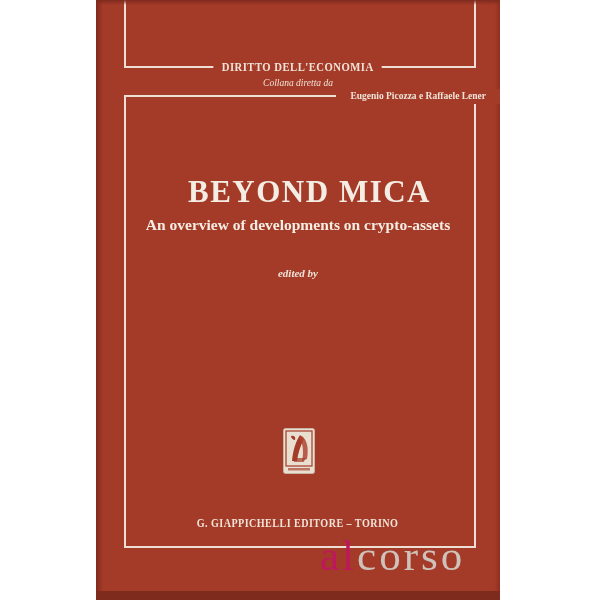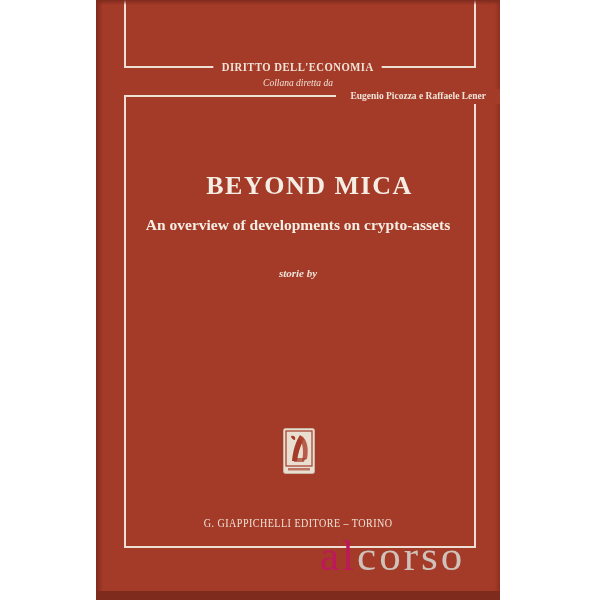--- a/index.html
+++ b/index.html
@@ -27,26 +27,26 @@
     border:2px solid #EDDFD4;
   }
 
   
   .row{position:absolute;left:0;right:0;text-align:center;color:#F0E4D8;}
   .series-title{top:59px;line-height:17px;font-size:11.5px;font-weight:bold;letter-spacing:.5px;}
   .series-title .cut{display:inline-block;background:#A43A28;padding:0 9px;transform:scaleX(.93);}
   .collana{top:77px;font-size:9.5px;font-style:italic;line-height:12px;}
   .directors{top:89px;line-height:15px;font-size:9.5px;font-weight:bold;text-align:right;}
   .directors .cut{display:inline-block;background:#A43A28;padding:0 14px;}
-  .main-title{top:174px;font-size:26px;font-weight:bold;letter-spacing:1.5px;color:#F4EDE3;line-height:24px;padding-left:23px;}
+  .main-title{top:180px;font-size:31px;font-weight:bold;letter-spacing:1.5px;color:#F4EDE3;line-height:24px;padding-left:23px;}
   .subtitle{top:215px;font-size:15.5px;font-weight:bold;color:#F4EDE3;line-height:20px;}
   .edited-by{top:266px;font-size:11px;font-weight:bold;font-style:italic;line-height:14px;}
   .editor{top:286px;font-size:15.5px;font-weight:bold;color:#F4EDE3;line-height:18px;}
   .editor .cut{display:inline-block;transform:scaleX(.97);}
-  .publisher{top:516px;font-size:11.5px;font-weight:normal;letter-spacing:.5px;line-height:15px;}
+  .publisher{top:516px;font-size:11.5px;font-weight:bold;letter-spacing:.5px;line-height:15px;}
   .publisher .cut{display:inline-block;transform:scaleX(.88);}
 
   
   .badge{position:absolute;left:187px;top:428px;width:32px;height:46px;}
   .badge svg{display:block;width:32px;height:46px;}
 
   
   .brand{position:absolute;left:320px;top:536px;font-size:43px;line-height:40px;letter-spacing:3px;font-weight:normal;}
   .brand-al{color:#be185d;}
   .brand-corso{color:#CFC2BB;}
@@ -72,21 +72,21 @@
     <div class="row collana">Collana diretta da</div>
 
     <div class="row directors">
       <span class="cut">Eugenio Picozza e Raffaele Lener</span>
     </div>
 
     <div class="row main-title">BEYOND MICA</div>
 
     <div class="row subtitle">An overview of developments on crypto-assets</div>
 
-    <div class="row edited-by">storie by</div>
+    <div class="row edited-by">edited by</div>
 
 
     <div class="badge">
       <svg viewBox="0 0 32 46" xmlns="http://www.w3.org/2000/svg" aria-hidden="true">
         <rect x="0.5" y="0.5" width="31" height="45" rx="2" fill="#E9DFD0" stroke="#C8B5A3" stroke-width="1"></rect>
         <rect x="3" y="3" width="26" height="35" fill="none" stroke="#A43A28" stroke-width="1.2"></rect>
         <path d="M9 33 C10 22 13 13 17 7 L21 11 C17 18 15 26 14 33 Z" fill="#A43A28"></path>
         <path d="M19 8 C24 12 26 20 24 31 L19 33 C21 24 20 15 16 10 Z" fill="#B04532" opacity="0.85"></path>
         <path d="M8 8 C11 7 13 9 12 12 C10 12 8 10 8 8 Z" fill="#A43A28"></path>
         <path d="M10 30 L22 30 L21 34 L11 34 Z" fill="#A43A28" opacity="0.7"></path>

